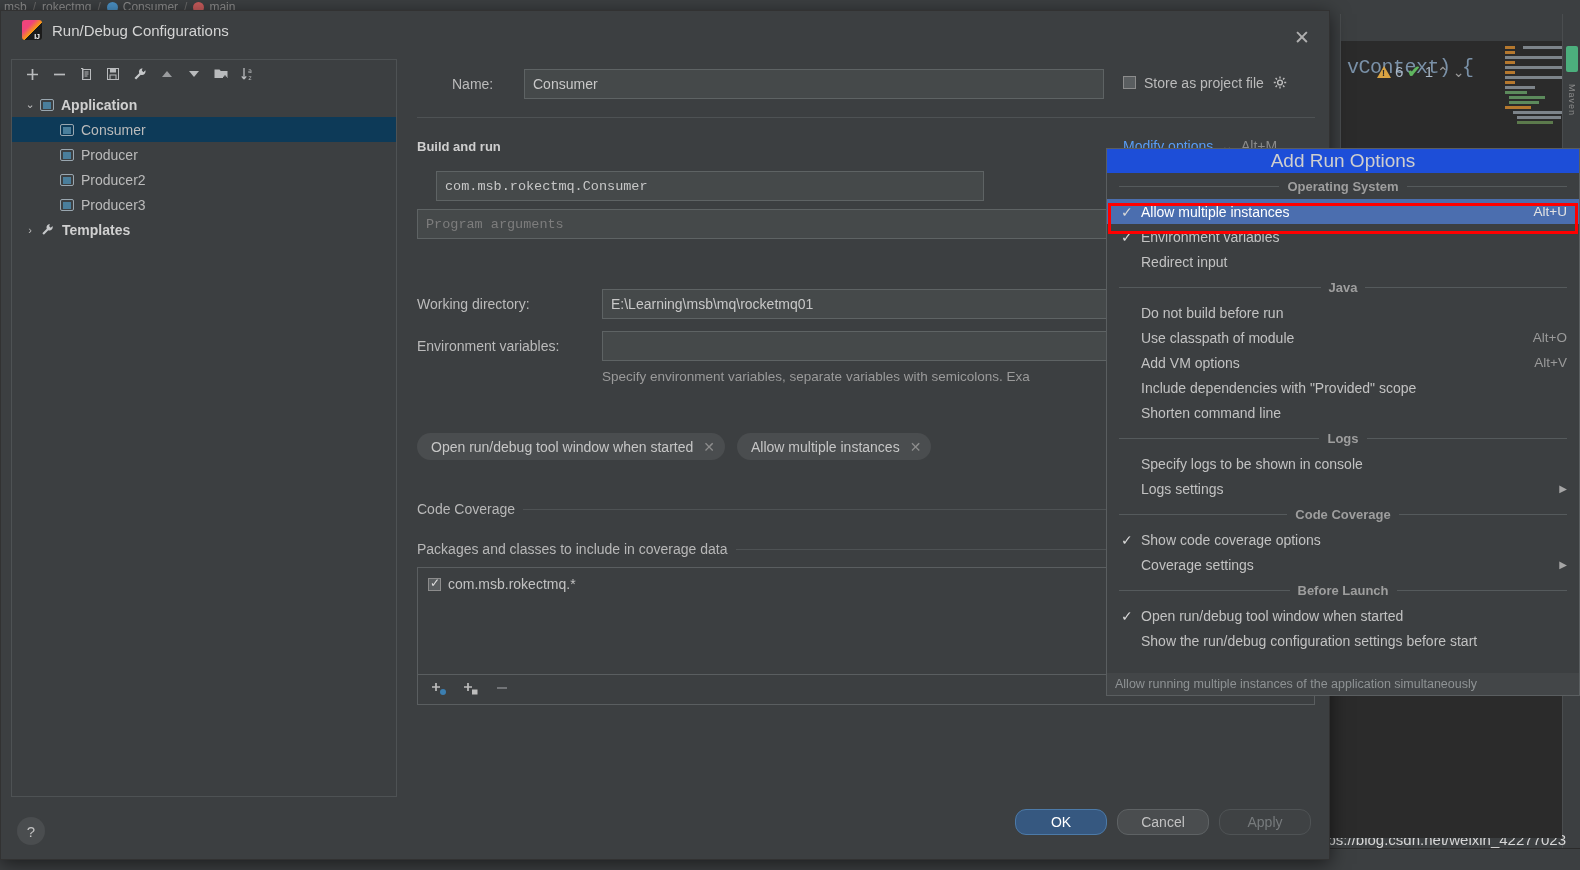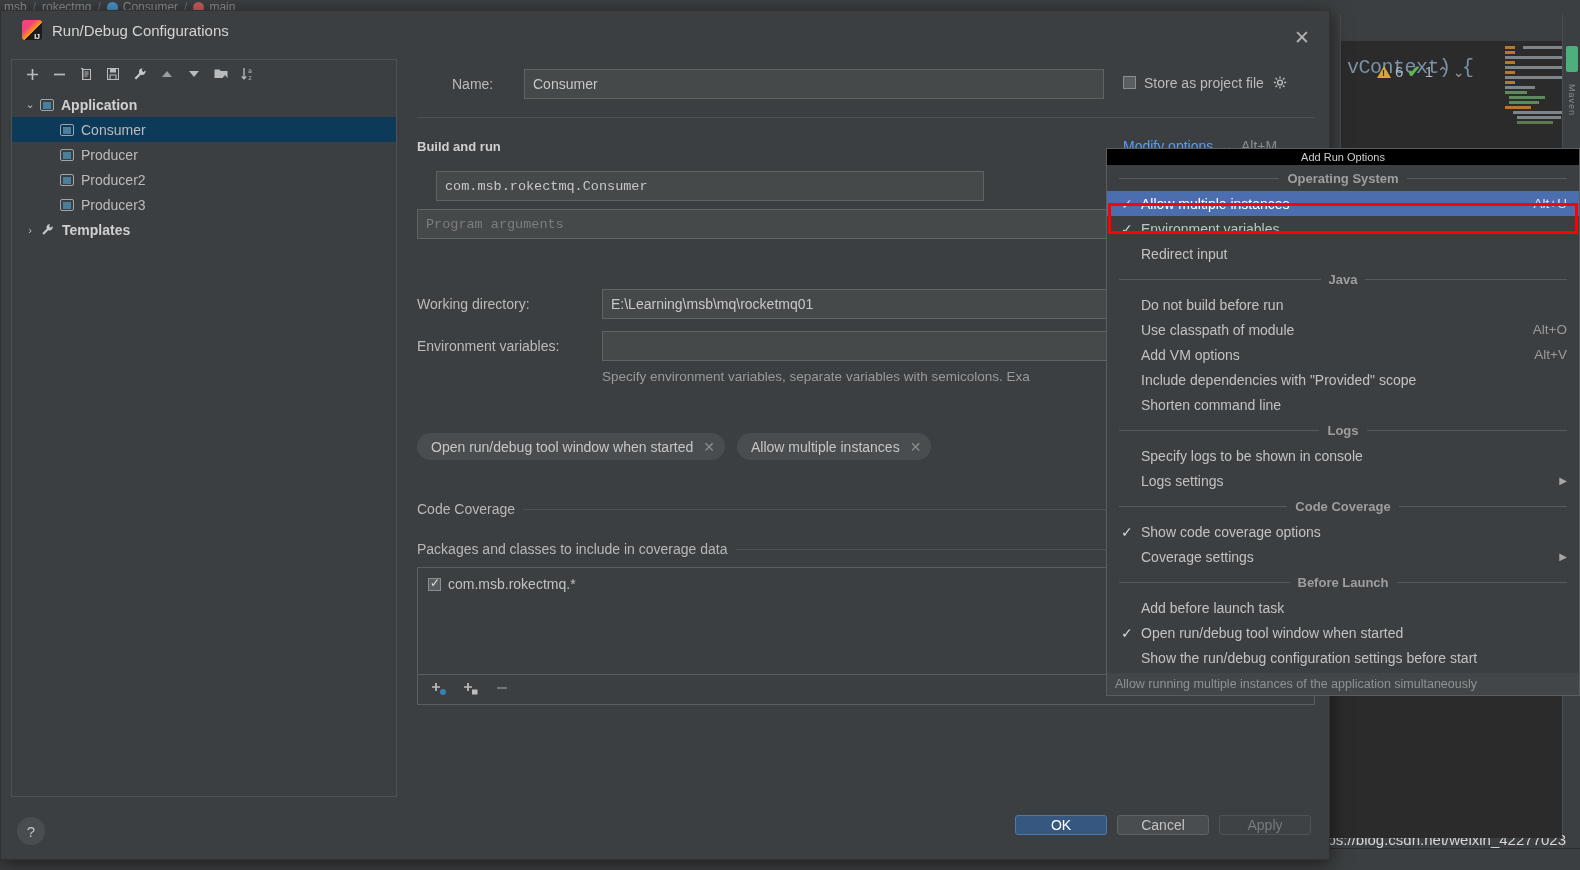--- a/index.html
+++ b/index.html
@@ -178,37 +178,37 @@
     display: flex; align-items: center; gap: 14px; padding-left: 12px;
   }
   .cov-tb-ic { color: #bdbdbd; font-size: 16px; cursor: pointer; position: relative; }
 
   .chk-row { display: flex; align-items: center; gap: 8px; }
   .gear { color: #b4b4b4; font-size: 15px; }
 
   
   .footer { position: absolute; right: 18px; bottom: 24px; display: flex; gap: 10px; }
   .btn {
-    min-width: 92px; height: 20px; border-radius: 3px;
+    min-width: 92px; height: 26px; border-radius: 11px;
     display: flex; align-items: center; justify-content: center;
     font-size: 14px; cursor: pointer;
   }
   .btn.primary { background: #365880; border: 1px solid #4c7aa8; color: #ffffff; }
   .btn.normal { background: #4a4d4f; border: 1px solid #5e6264; color: #c2c2c2; }
   .btn.disabled { background: #3f4244; border: 1px solid #4f5355; color: #777b7d; cursor: default; }
 
   
   .menu {
     position: absolute; left: 1106px; top: 148px; width: 474px; height: 548px;
     background: #3c3f41; border: 1px solid #5a5e60; z-index: 40;
     font-size: 14px; color: #c2c2c2;
   }
   .menu-head {
-    height: 16px; display: flex; align-items: center; justify-content: center;
-    background: #000000; color: #cfcfcf; font-size: 11px;
+    height: 24px; display: flex; align-items: center; justify-content: center;
+    background: #1d4ed8; color: #cfcfcf; font-size: 19px;
   }
   .menu-item {
     height: 25px; display: flex; align-items: center; padding: 0 12px 0 14px; cursor: pointer;
     white-space: nowrap;
   }
   .menu-item.highlight { background: #4b6eaf; color: #ffffff; }
   .mi-check { width: 20px; color: #d8d8d8; font-size: 14px; flex: none; }
   .mi-label { flex: 1; }
   .mi-shortcut { color: #9a9a9a; font-size: 13.5px; margin-left: 18px; }
   .menu-item.highlight .mi-shortcut { color: #e3e3e3; }
@@ -579,24 +579,20 @@
       <span class="mi-label">Coverage settings</span>
       <span class="mi-arrow">▶</span>
     </div>
 
     <div class="menu-group">
       <span class="mg-line"></span>
       <span>Before Launch</span>
       <span class="mg-line"></span>
     </div>
     <div class="menu-item">
-      <span class="mi-check"></span>
-      <span class="mi-label">Add before launch task</span>
-    </div>
-    <div class="menu-item">
       <span class="mi-check">✓</span>
       <span class="mi-label">Open run/debug tool window when started</span>
     </div>
     <div class="menu-item">
       <span class="mi-check"></span>
       <span class="mi-label">Show the run/debug configuration settings before start</span>
     </div>
 
     <div class="menu-tip">Allow running multiple instances of the application simultaneously</div>
   </div>

